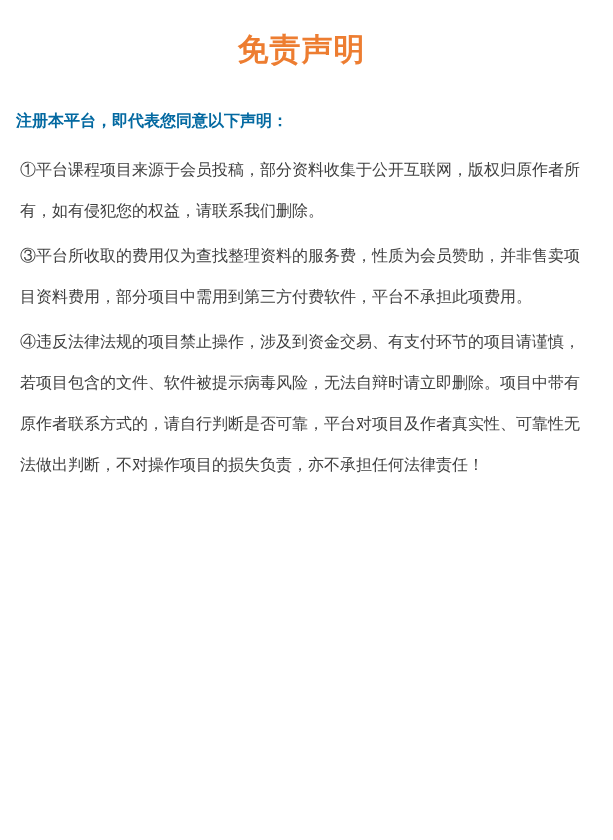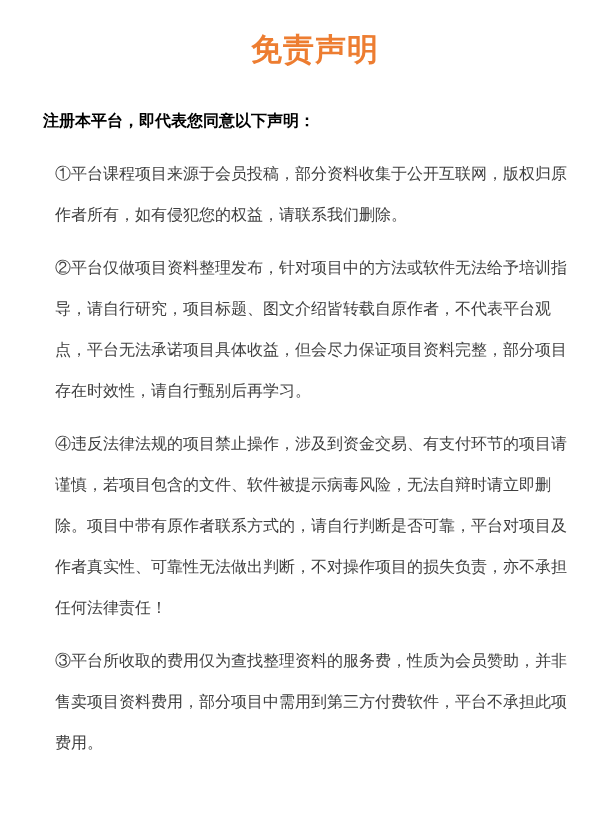--- a/index.html
+++ b/index.html
@@ -10,60 +10,59 @@
   body {
     width: 613px;
     height: 840px;
     overflow: hidden;
     font-family: "Liberation Sans", sans-serif;
   }
   .page {
     box-sizing: border-box;
     width: 613px;
     height: 840px;
-    padding: 30px 26px 0 43px;
+    padding: 30px 26px 0 16px;
     background: #ffffff;
   }
   .doc-title {
     margin: 0;
     font-size: 31px;
     line-height: 40px;
     font-weight: bold;
     text-align: center;
     color: #ED7D31;
     letter-spacing: 1px;
   }
   .doc-subtitle {
     margin: 30px 0 8px 0;
     font-size: 16px;
     line-height: 41px;
     font-weight: bold;
-    color: #000000;
+    color: #0369a1;
   }
   .doc-para {
-    margin: 12px;
+    margin: 4px;
     font-size: 16px;
     line-height: 41px;
     font-weight: normal;
     color: #3F3F3F;
     text-align: left;
     word-break: break-all;
     overflow-wrap: break-word;
   }
 </style>
 </head>
 <body>
 
 <div class="page">
   <h1 class="doc-title">免责声明</h1>
 
   <p class="doc-subtitle">注册本平台，即代表您同意以下声明：</p>
 
   <p class="doc-para">①平台课程项目来源于会员投稿，部分资料收集于公开互联网，版权归原作者所有，如有侵犯您的权益，请联系我们删除。</p>
 
-  <p class="doc-para">②平台仅做项目资料整理发布，针对项目中的方法或软件无法给予培训指导，请自行研究，项目标题、图文介绍皆转载自原作者，不代表平台观点，平台无法承诺项目具体收益，但会尽力保证项目资料完整，部分项目存在时效性，请自行甄别后再学习。</p>
+
+  <p class="doc-para">③平台所收取的费用仅为查找整理资料的服务费，性质为会员赞助，并非售卖项目资料费用，部分项目中需用到第三方付费软件，平台不承担此项费用。</p>
 
   <p class="doc-para">④违反法律法规的项目禁止操作，涉及到资金交易、有支付环节的项目请谨慎，若项目包含的文件、软件被提示病毒风险，无法自辩时请立即删除。项目中带有原作者联系方式的，请自行判断是否可靠，平台对项目及作者真实性、可靠性无法做出判断，不对操作项目的损失负责，亦不承担任何法律责任！</p>
-
-  <p class="doc-para">③平台所收取的费用仅为查找整理资料的服务费，性质为会员赞助，并非售卖项目资料费用，部分项目中需用到第三方付费软件，平台不承担此项费用。</p>
 
 
 </div>
 
 </body></html>

